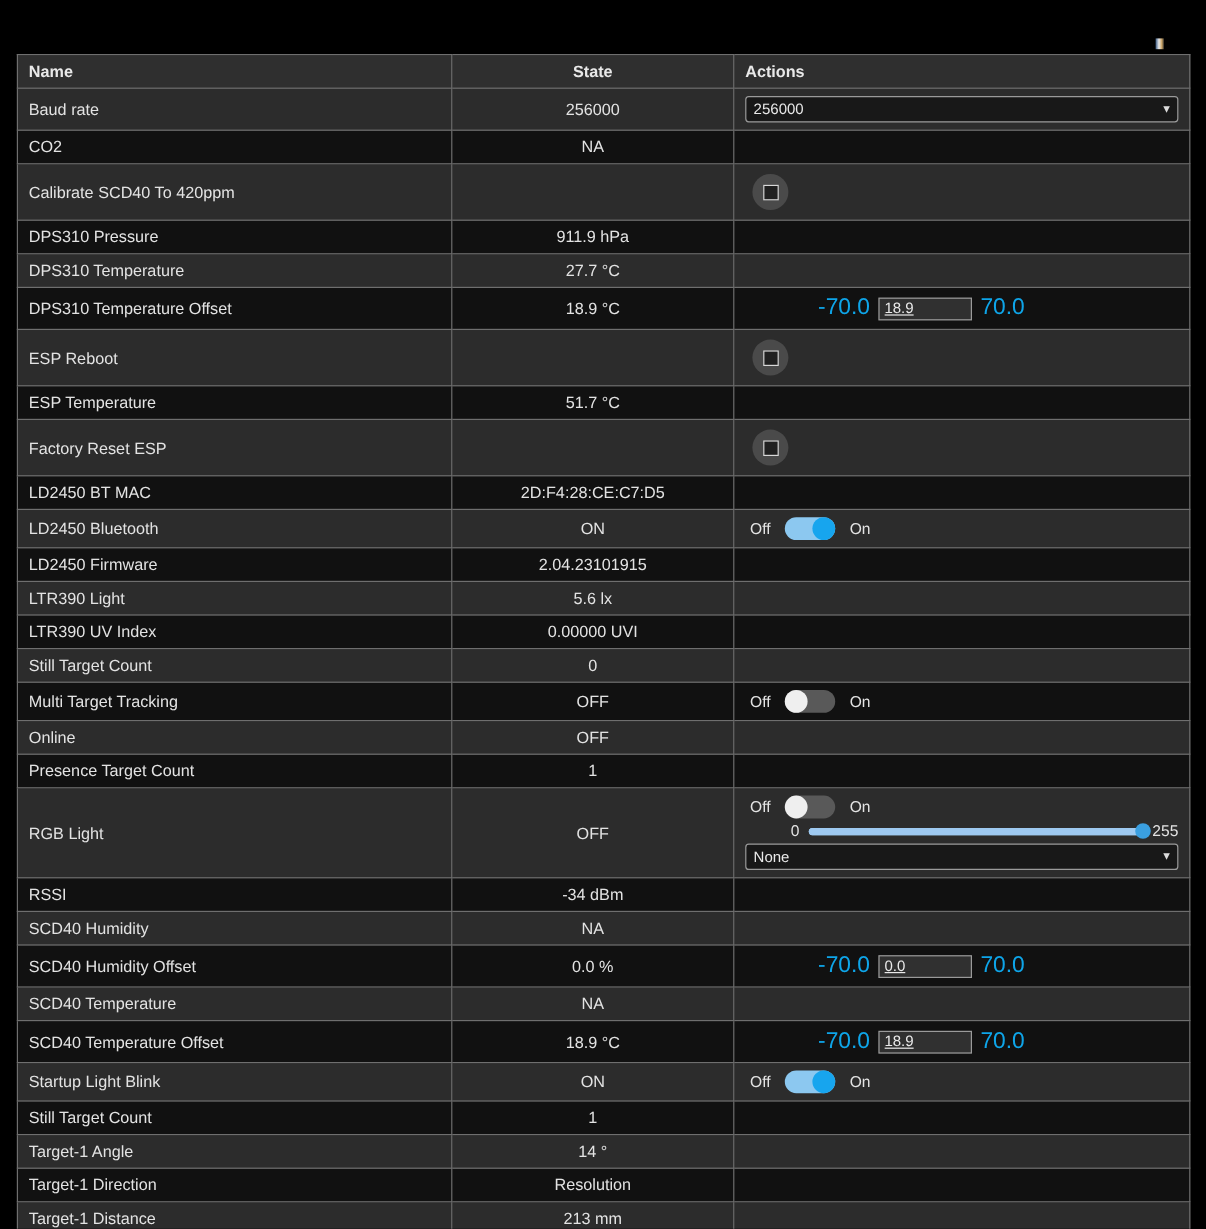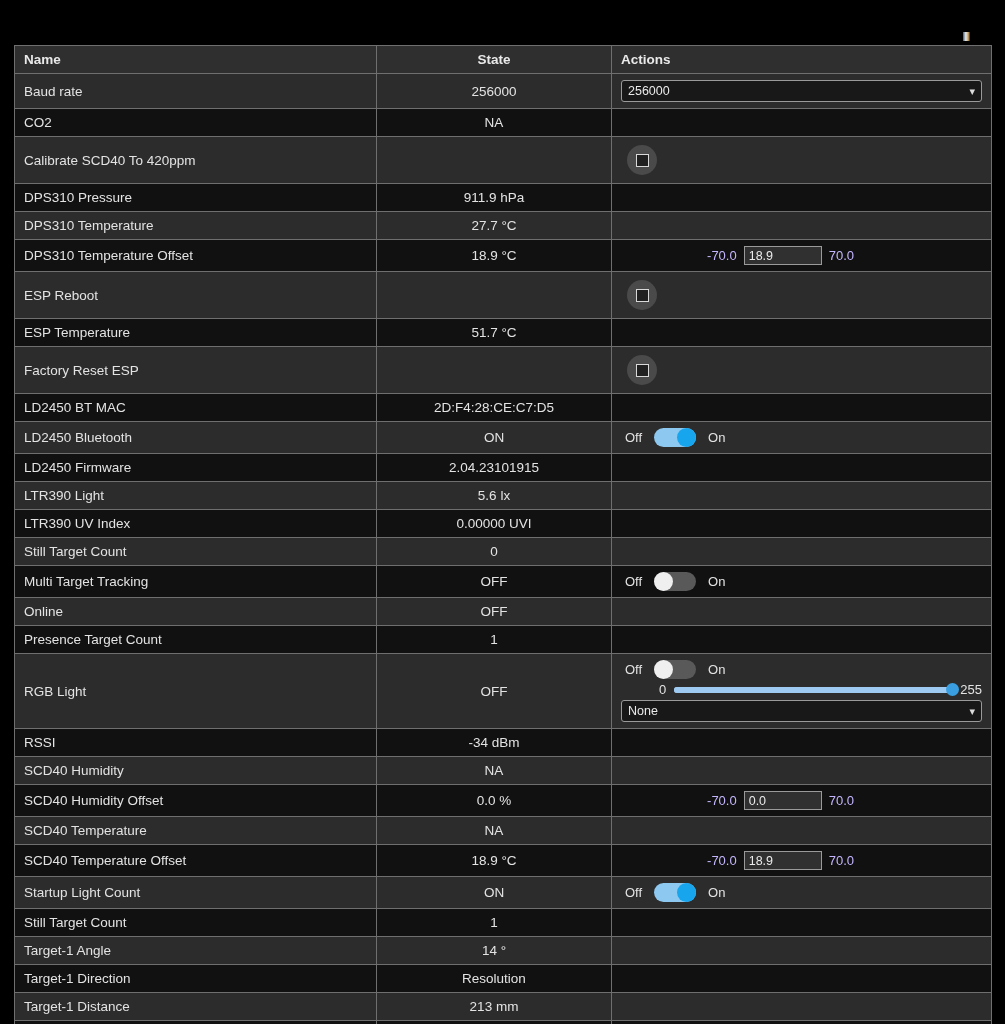--- a/index.html
+++ b/index.html
@@ -125,30 +125,31 @@
   }
 
   
   .num-row {
     display: flex;
     align-items: center;
     justify-content: flex-end;
     gap: 7px;
     padding-right: 128px;
   }
-  .num-row .lim { font-size: 13px; color: #c4b5fd; }
+  .num-row .lim { font-size: 19px; color: #0ea5e9; }
   .num-row input.num {
     width: 78px;
     height: 19px;
     background: #303030;
     border: 1px solid #9a9a9a;
     color: #eaeaea;
     font-family: "Liberation Sans", sans-serif;
     font-size: 12.5px;
     padding: 0 4px;
+    text-decoration: underline;
   }
 
   
   .sw-row {
     display: flex;
     align-items: center;
     gap: 12px;
     padding-left: 4px;
   }
   .sw-row .sw-label { font-size: 13px; color: #e3e3e3; }
@@ -409,21 +410,21 @@
             <td class="cell-state"><span>18.9 °C</span></td>
             <td class="cell-action">
               <div class="num-row">
                 <span class="lim">-70.0</span>
                 <input class="num" type="text" value="18.9" style="">
                 <span class="lim">70.0</span>
               </div>
             </td>
           </tr>
           <tr class="odd">
-            <td class="cell-name"><span>Startup Light Count</span></td>
+            <td class="cell-name"><span>Startup Light Blink</span></td>
             <td class="cell-state"><span>ON</span></td>
             <td class="cell-action">
               <div class="sw-row">
                 <span class="sw-label">Off</span>
                 <div class="switch on">
                   <span class="knob"></span>
                 </div>
                 <span class="sw-label">On</span>
               </div>
             </td>

